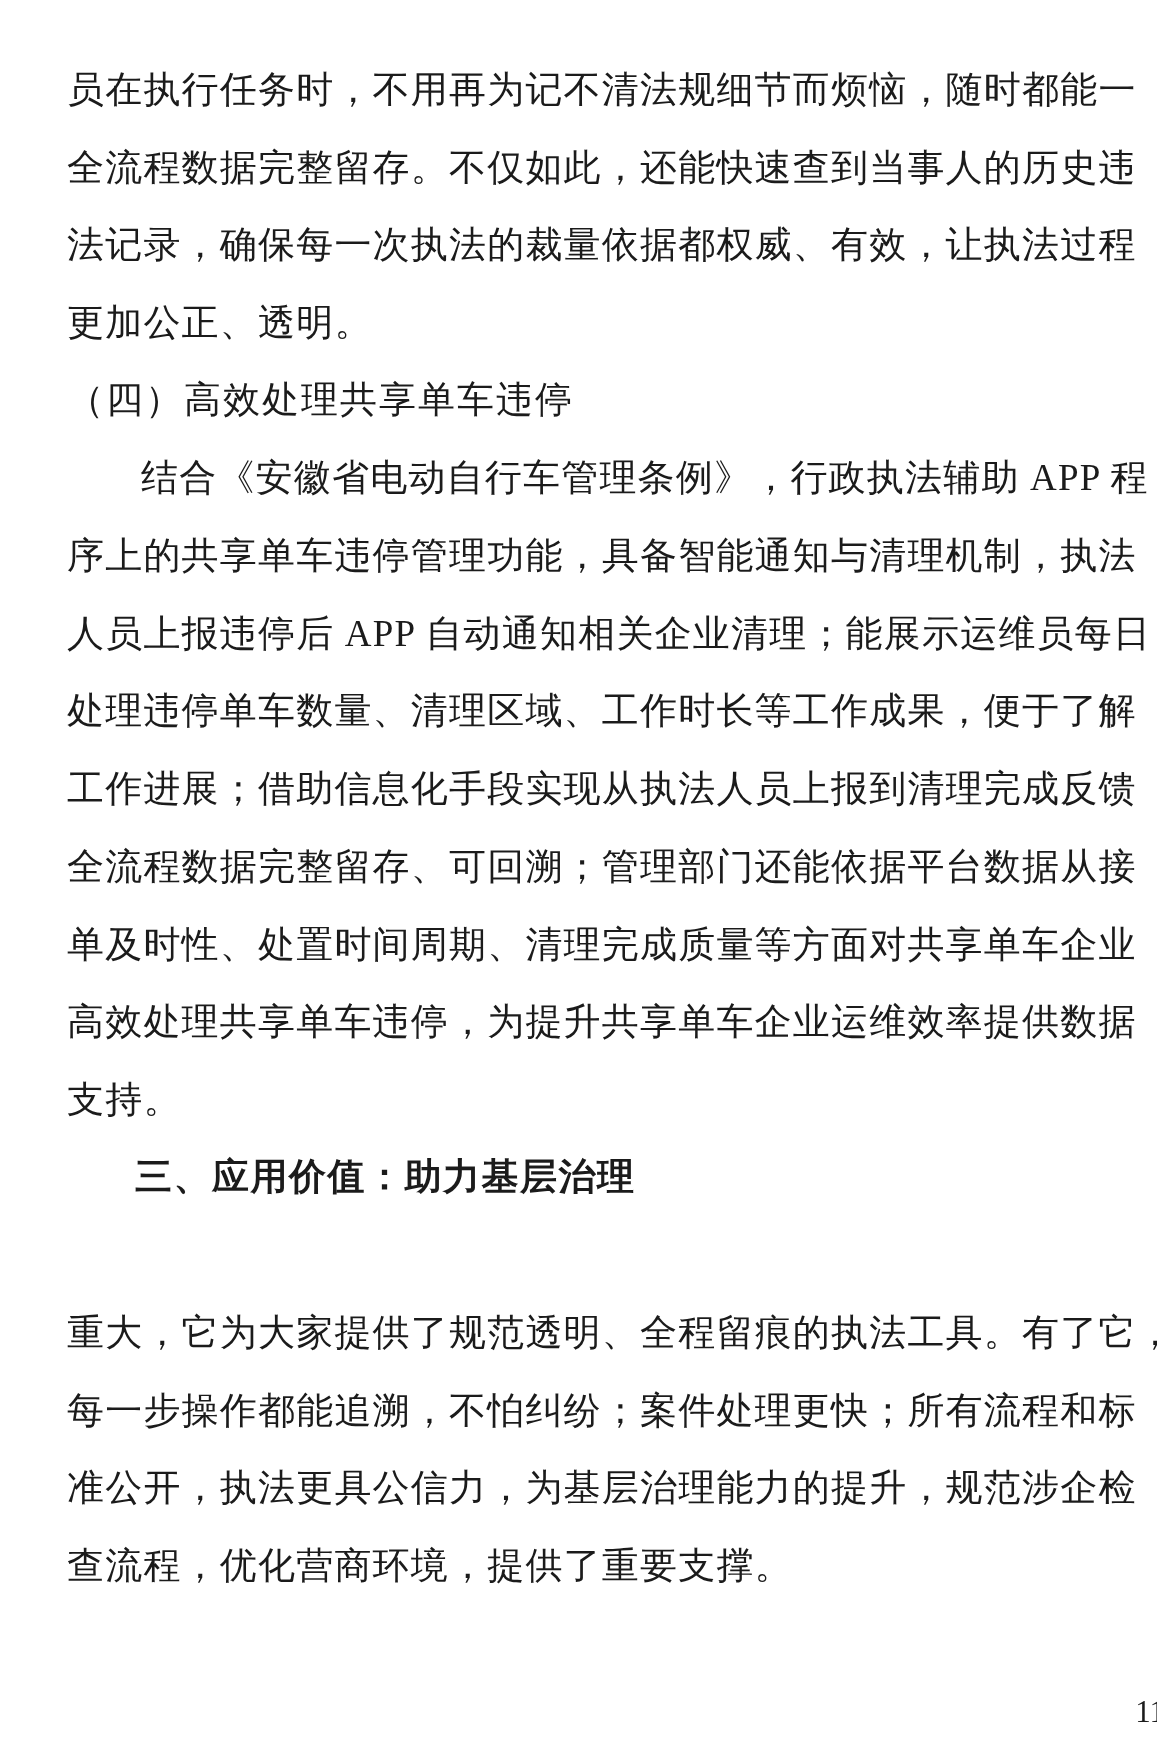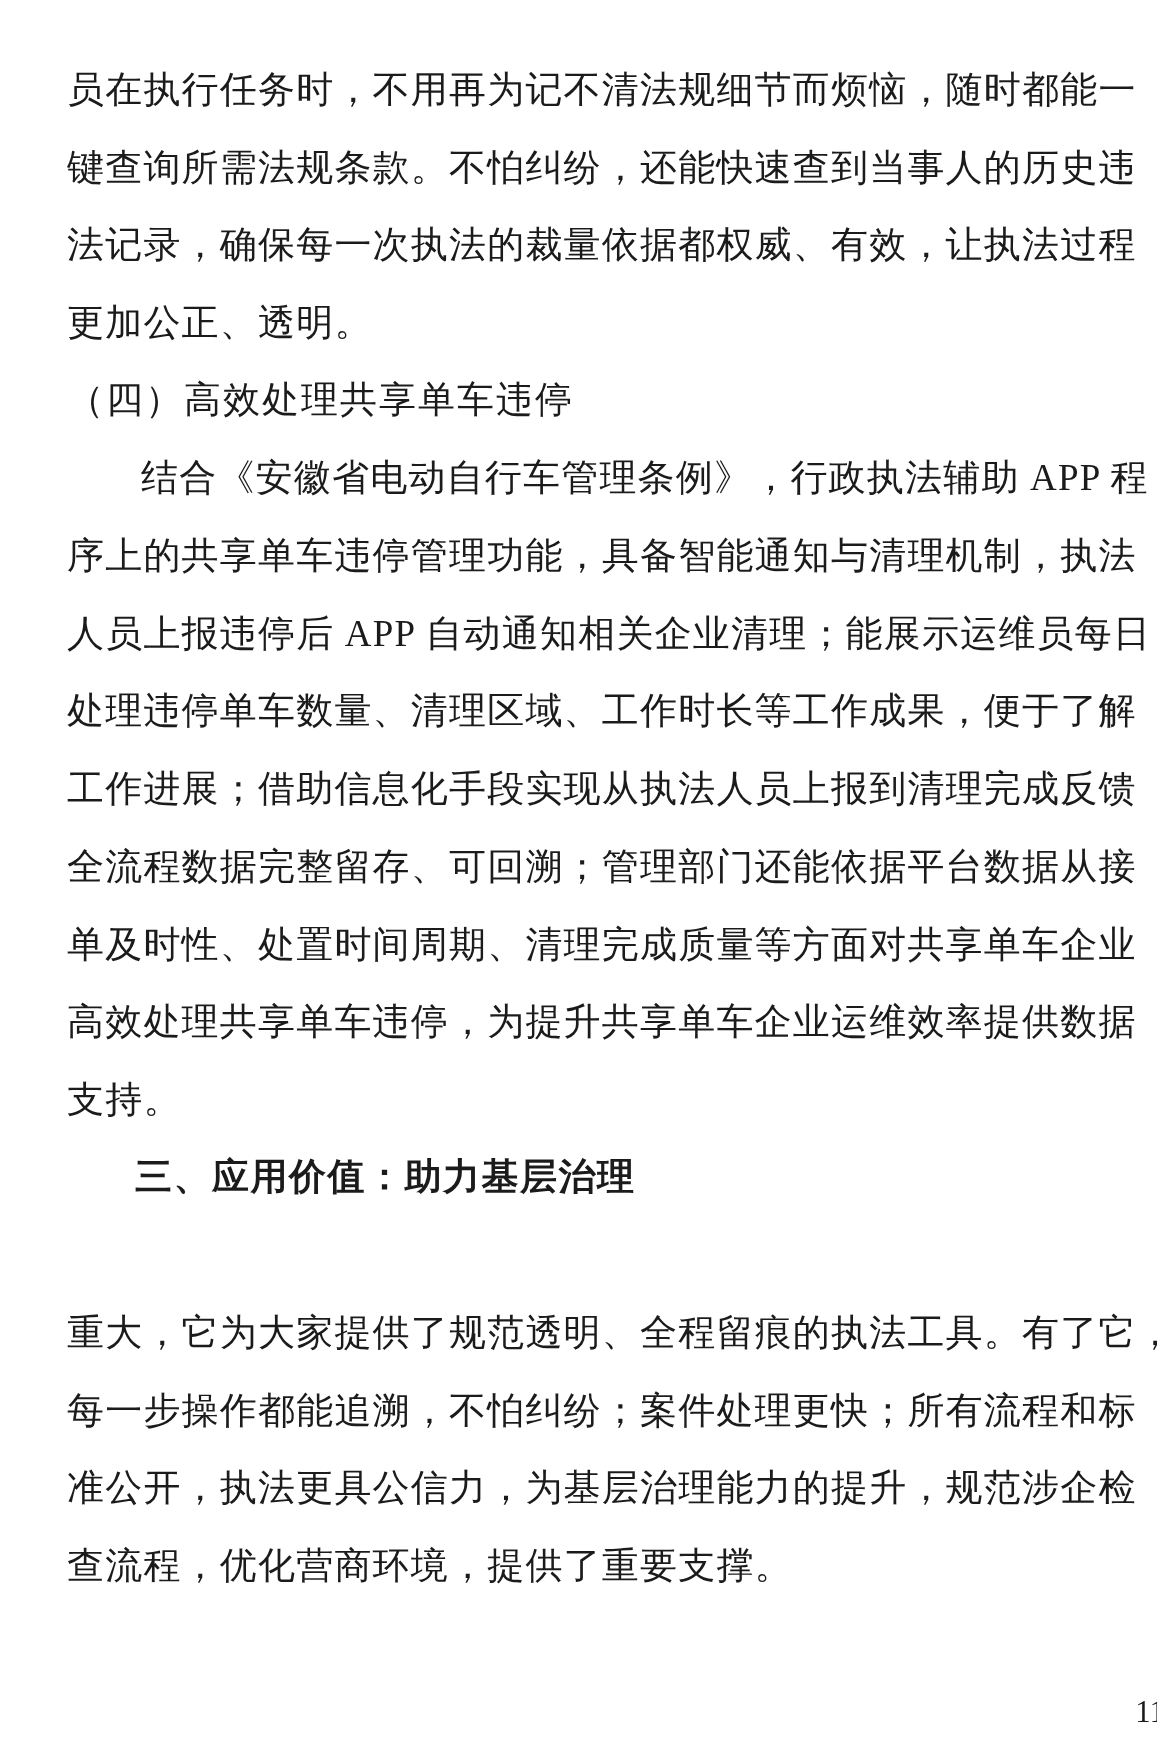--- a/index.html
+++ b/index.html
@@ -45,21 +45,21 @@
     line-height: 36px;
     font-family: "Liberation Serif", "DejaVu Serif", serif;
     color: #1b1b1b;
   }
 </style>
 </head>
 <body>
 
 <div class="page">
   <div class="line" style="top:56px">员在执行任务时，不用再为记不清法规细节而烦恼，随时都能一</div>
-  <div class="line" style="top:134px">键查询所需法规条款。不怕纠纷，还能快速查到当事人的历史违</div>
+  <div class="line" style="top:134px">全流程数据完整留存。不仅如此，还能快速查到当事人的历史违</div>
   <div class="line" style="top:289px">更加公正、透明。</div>
   <div class="line" style="top:211px">法记录，确保每一次执法的裁量依据都权威、有效，让执法过程</div>
   <div class="line kaiti-heading" style="top:366px">（四）高效处理共享单车违停</div>
   <div class="line indent" style="top:444px">结合《安徽省电动自行车管理条例》，行政执法辅助 APP 程</div>
   <div class="line" style="top:600px">人员上报违停后 APP 自动通知相关企业清理；能展示运维员每日</div>
   <div class="line" style="top:522px">序上的共享单车违停管理功能，具备智能通知与清理机制，执法</div>
   <div class="line" style="top:677px">处理违停单车数量、清理区域、工作时长等工作成果，便于了解</div>
   <div class="line" style="top:755px">工作进展；借助信息化手段实现从执法人员上报到清理完成反馈</div>
   <div class="line" style="top:833px">全流程数据完整留存、可回溯；管理部门还能依据平台数据从接</div>
   <div class="line" style="top:911px">单及时性、处置时间周期、清理完成质量等方面对共享单车企业</div>

